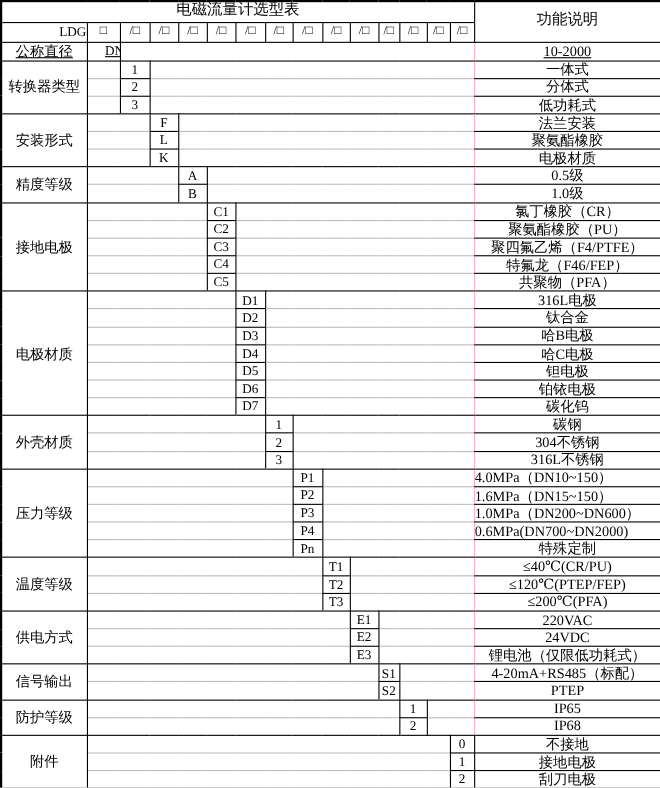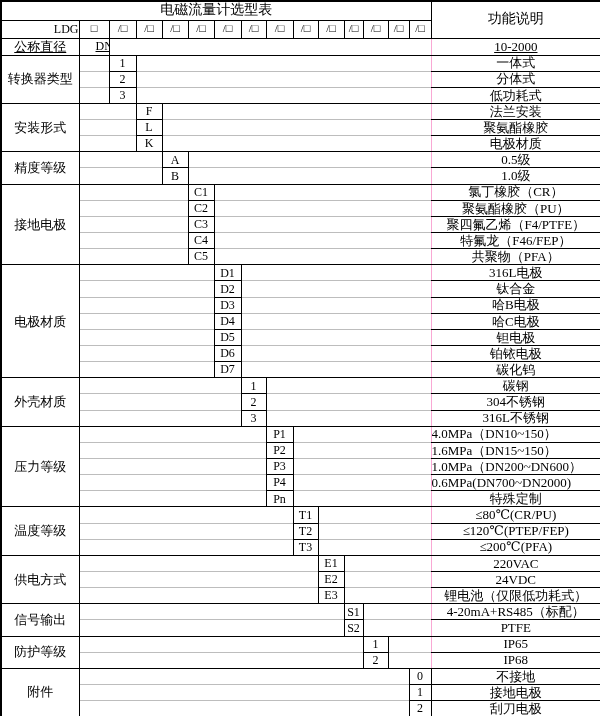--- a/index.html
+++ b/index.html
@@ -252,21 +252,21 @@
           <td class="fill gl end" colspan="7"></td>
           <td class="code">Pn</td>
           <td class="fill gl end" colspan="6"></td>
           <td class="desc">特殊定制</td>
         </tr>
         <tr>
           <td class="label" rowspan="3">温度等级</td>
           <td class="fill" colspan="8"></td>
           <td class="code">T1</td>
           <td class="fill" colspan="5"></td>
-          <td class="desc">≤80℃(CR/PU)</td>
+          <td class="desc">≤40℃(CR/PU)</td>
         </tr>
         <tr>
           <td class="fill gl" colspan="8"></td>
           <td class="code">T2</td>
           <td class="fill gl" colspan="5"></td>
           <td class="desc">≤120℃(PTEP/FEP)</td>
         </tr>
         <tr>
           <td class="fill gl end" colspan="8"></td>
           <td class="code">T3</td>
@@ -296,21 +296,21 @@
           <td class="label" rowspan="2">信号输出</td>
           <td class="fill" colspan="10"></td>
           <td class="code">S1</td>
           <td class="fill" colspan="3"></td>
           <td class="desc">4-20mA+RS485（标配）</td>
         </tr>
         <tr>
           <td class="fill gl end" colspan="10"></td>
           <td class="code">S2</td>
           <td class="fill gl end" colspan="3"></td>
-          <td class="desc">PTFE</td>
+          <td class="desc">PTEP</td>
         </tr>
         <tr>
           <td class="label" rowspan="2">防护等级</td>
           <td class="fill" colspan="11"></td>
           <td class="code">1</td>
           <td class="fill" colspan="2"></td>
           <td class="desc">IP65</td>
         </tr>
         <tr>
           <td class="fill gl end" colspan="11"></td>

